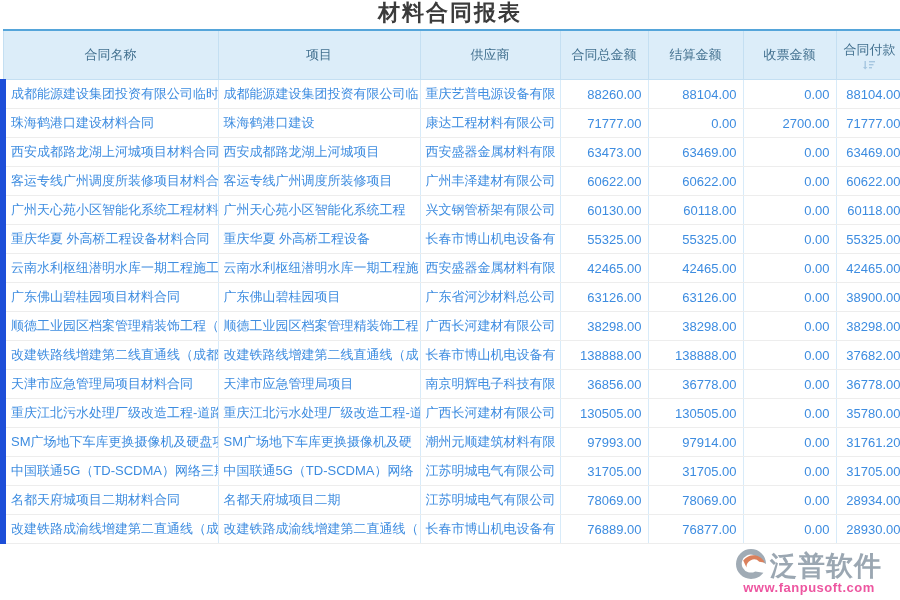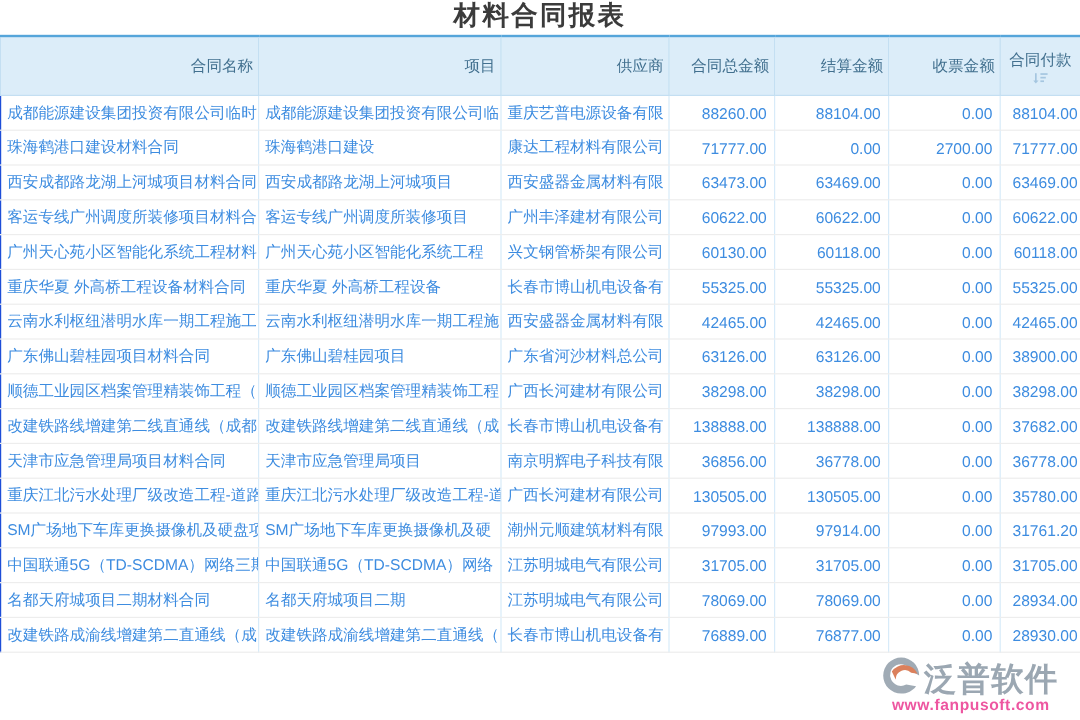--- a/index.html
+++ b/index.html
@@ -15,35 +15,35 @@
   table.report{
     border-collapse:collapse;table-layout:fixed;width:900px;
   }
   thead th{
     background:#dcedf9;
     border-top:2px solid #55a5da;
     border-right:1px solid #c4dff2;
     border-bottom:1px solid #c4dff2;
     border-left:1px solid #c4dff2;
     height:40px;font-size:13px;font-weight:normal;color:#42708f;
-    text-align:right;vertical-align:middle;padding:4px;
+    text-align:center;vertical-align:middle;padding:4px;
   }
   thead th.sortable .th-inner{
     display:flex;flex-direction:column;align-items:center;justify-content:center;gap:1px;
   }
   tbody td{
     height:28px;font-size:13px;color:#3d8ce0;
     border-right:1px solid #d8ebf9;
     border-bottom:1px solid #ededed;
     white-space:nowrap;overflow:hidden;
     padding:0 5px;vertical-align:middle;background:#fff;
   }
   tbody td.num{text-align:right;padding-right:6px;}
   tbody td.c7{padding-right:2px;}
-  tbody td.c1{border-left:1px solid #1d4ed8;margin-top:13px;}
+  tbody td.c1{border-left:6px solid #1d4ed8;margin-top:13px;}
   .sort-icon{display:inline-block;line-height:0;}
   .watermark{
     position:absolute;right:15px;bottom:5px;width:152px;
     opacity:0.92;pointer-events:none;text-align:center;
   }
   .wm-row{display:flex;align-items:center;justify-content:flex-start;gap:1px;}
   .wm-brand{font-size:27px;font-weight:bold;color:#93a0ac;letter-spacing:1px;white-space:nowrap;}
   .wm-url{font-size:13px;color:#ec4899;margin-top:-6px;letter-spacing:0.5px;font-weight:bold;}
 </style>
 </head>

